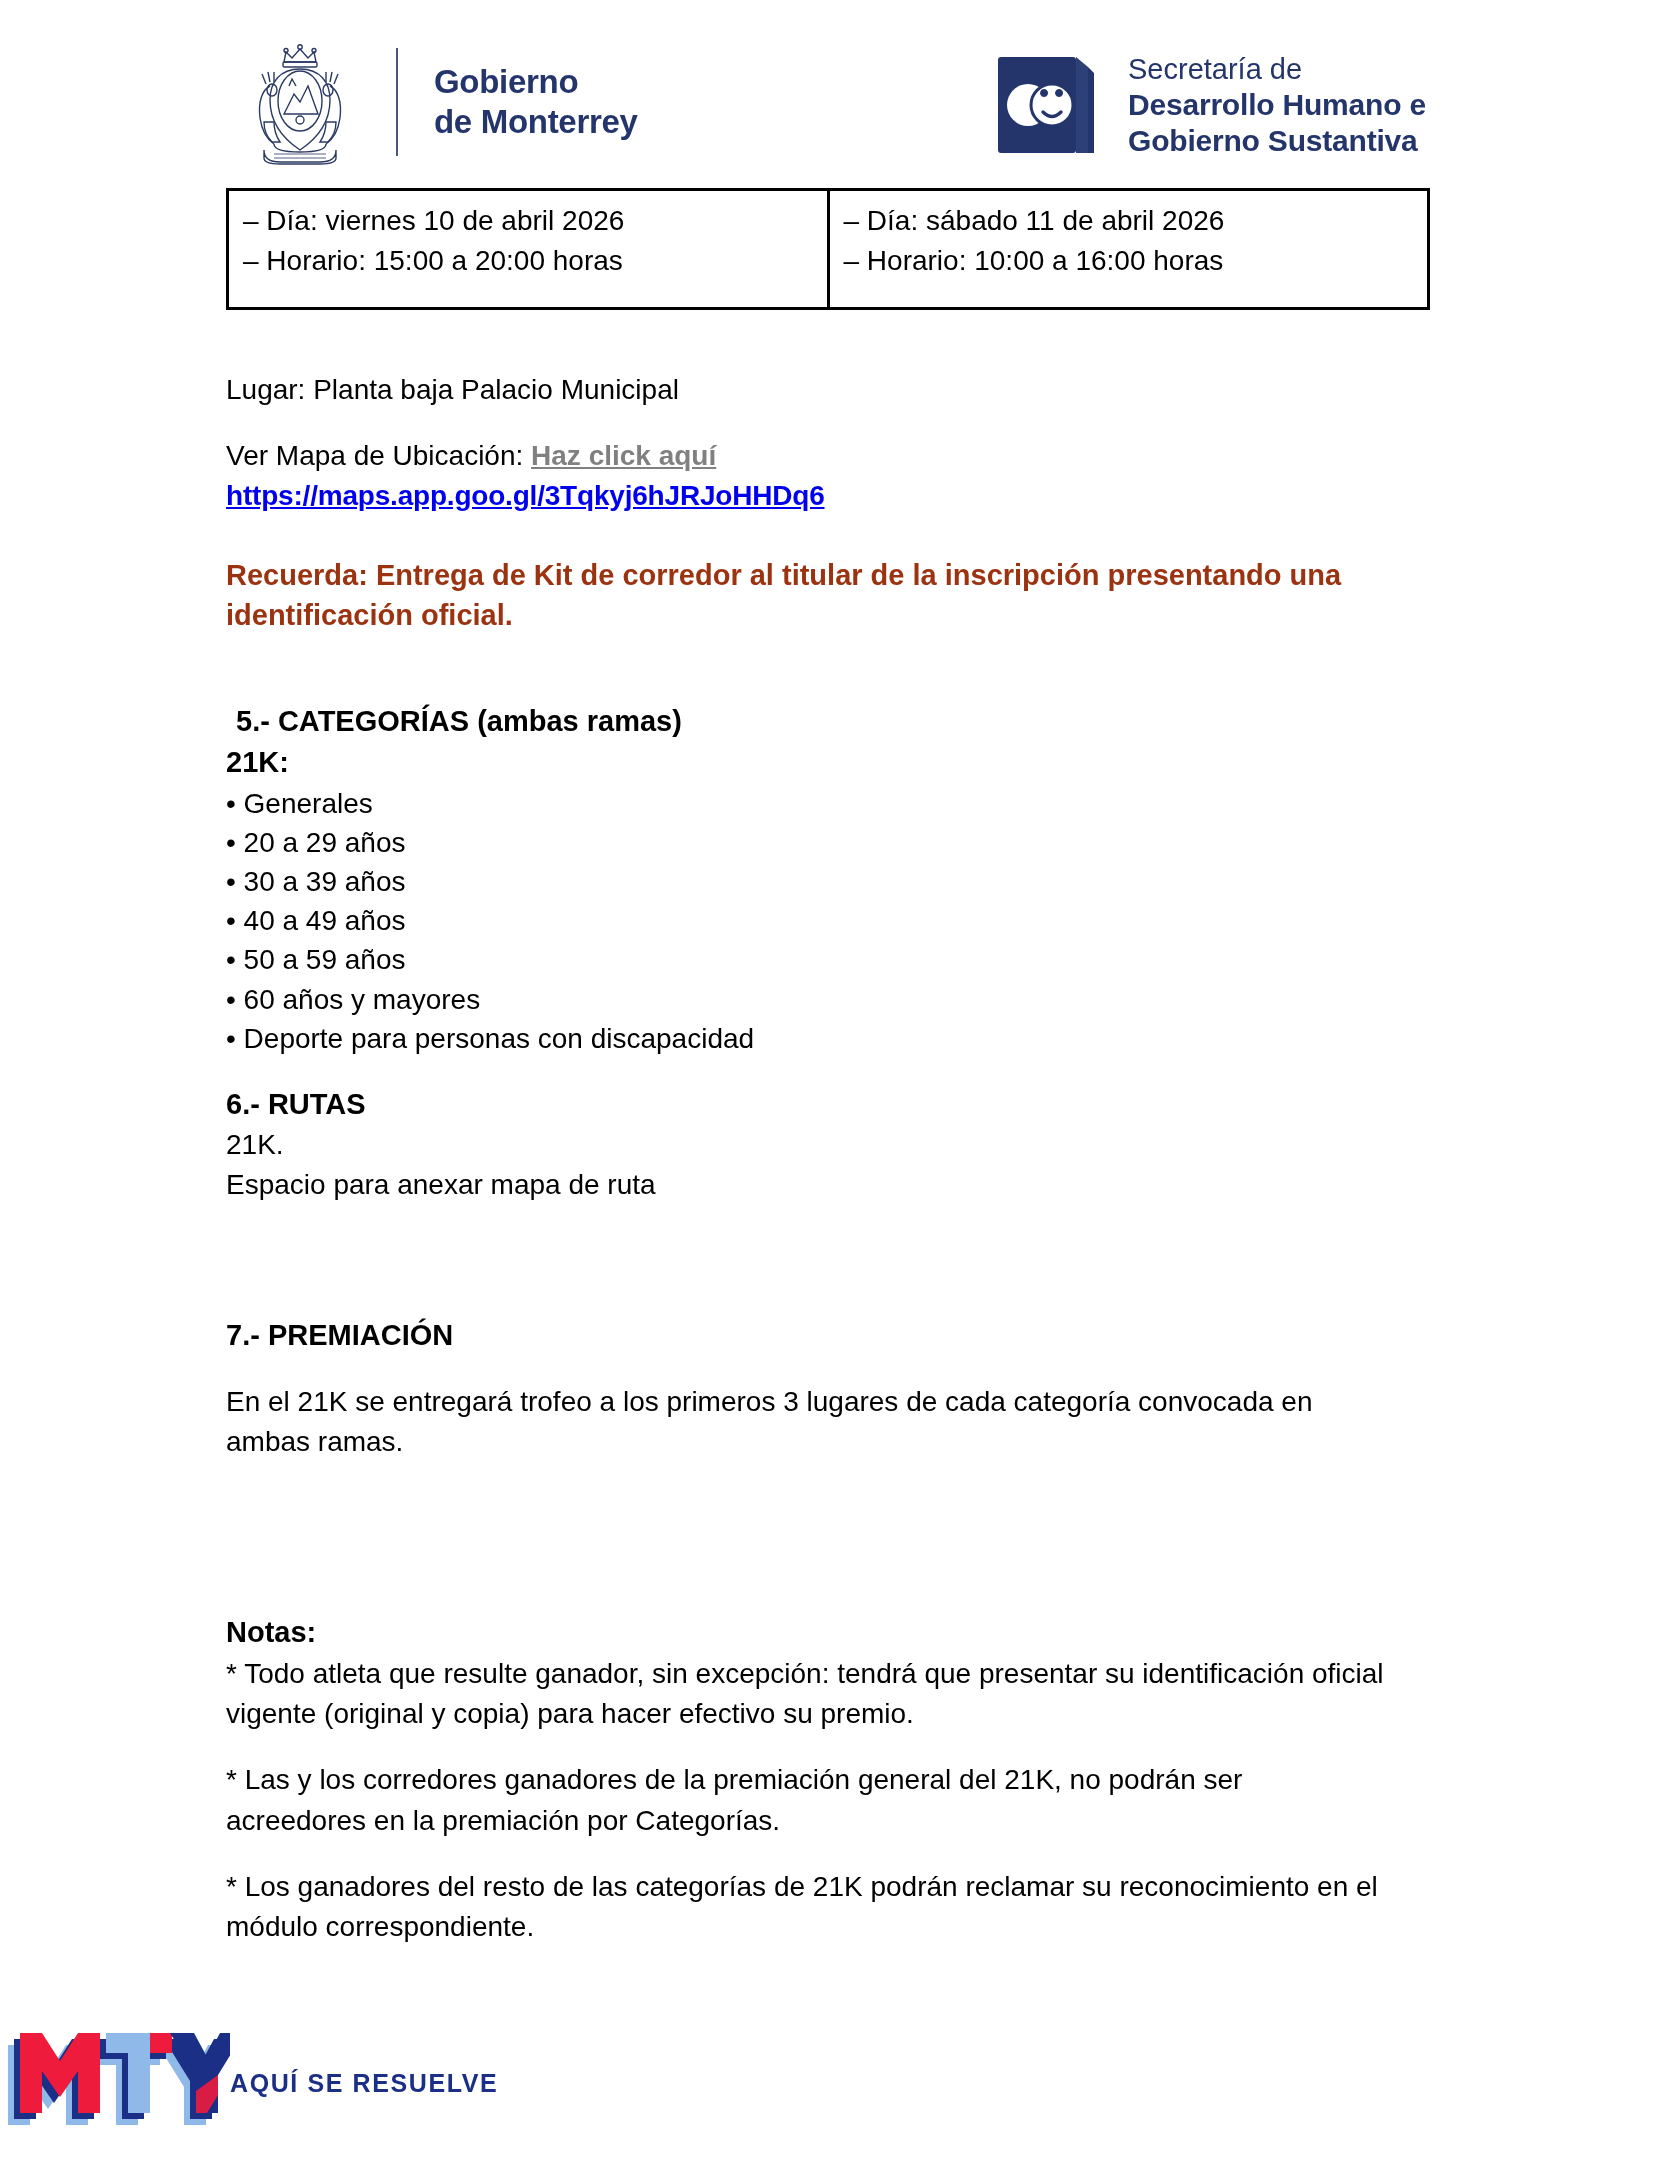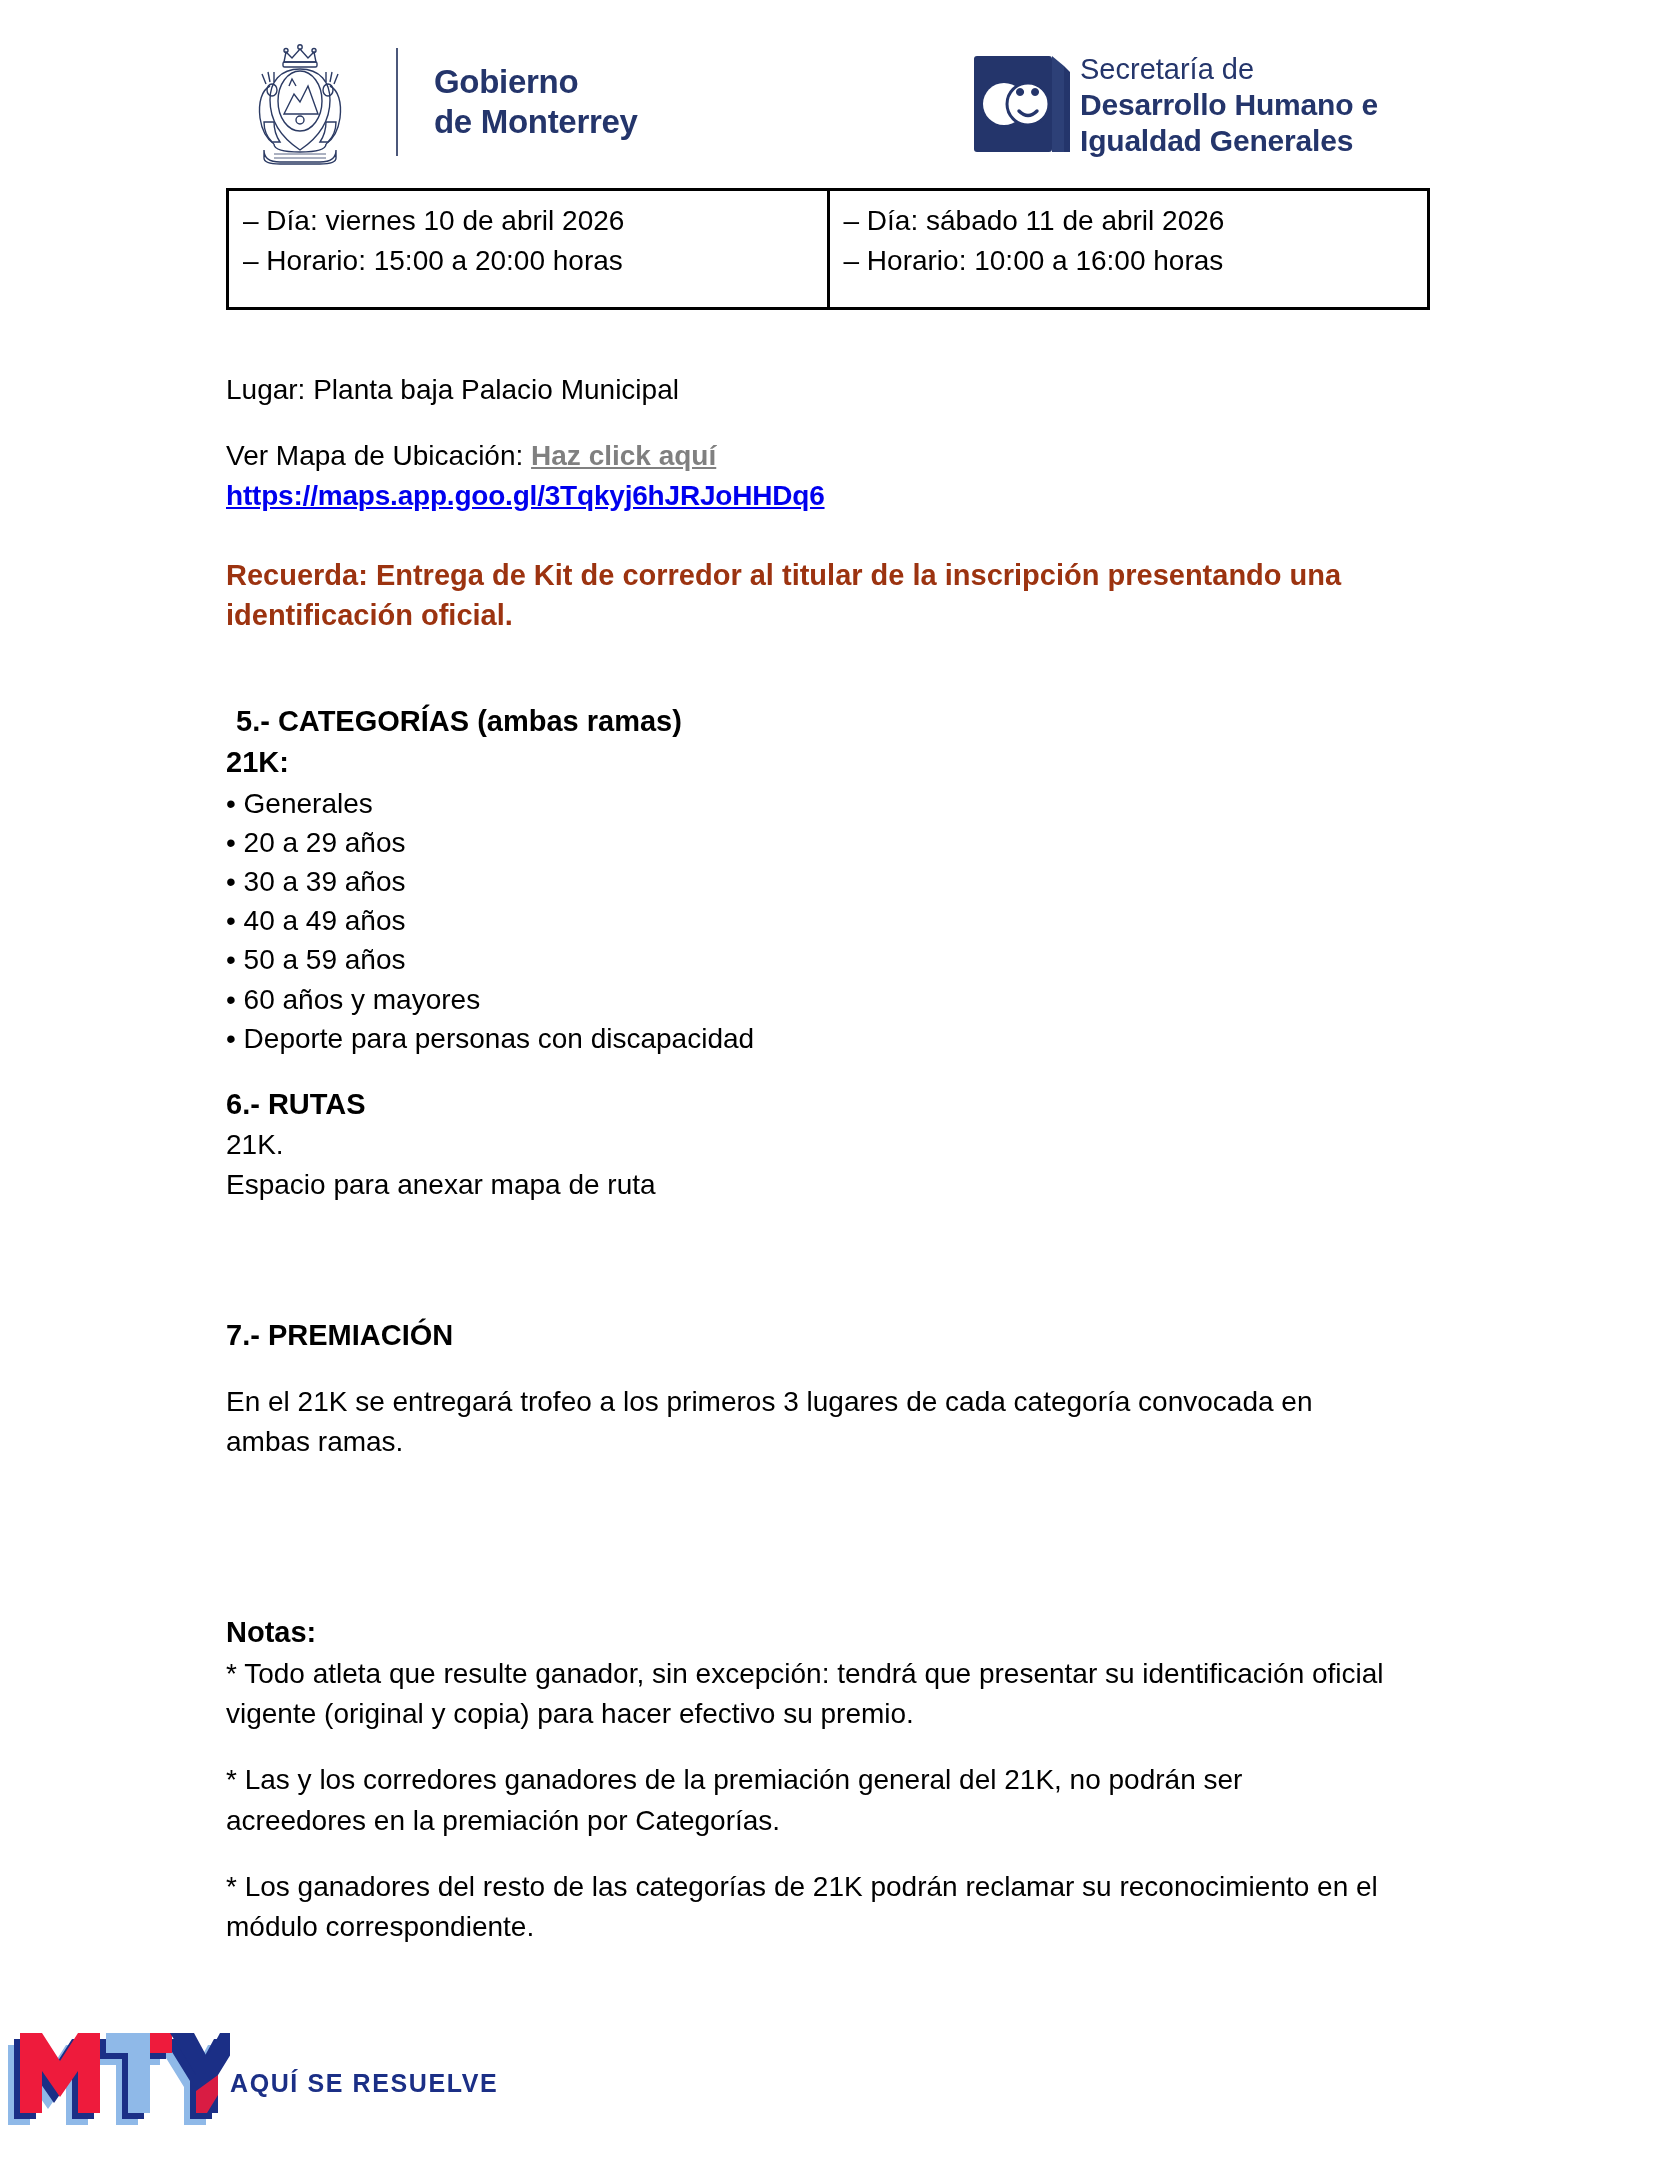--- a/index.html
+++ b/index.html
@@ -49,25 +49,25 @@
     font-size: 33px;
     font-weight: bold;
     line-height: 1.22;
     color: #24356b;
     letter-spacing: -0.3px;
     white-space: nowrap;
   }
 
   .logo-right {
     position: absolute;
-    left: 972px;
+    left: 996px;
     top: 22px;
     display: flex;
-    align-items: flex-start;
-    gap: 6px;
+    align-items: center;
+    gap: 30px;
   }
   .book-icon { width: 102px; height: 104px; display:block; }
   .sec-text { line-height: 1.2; color: #24356b; white-space: nowrap; }
   .sec-line1 { font-size: 29px; font-weight: normal; }
   .sec-line2 { font-size: 30px; font-weight: bold; letter-spacing: -0.2px; }
   .sec-line3 { font-size: 30px; font-weight: bold; letter-spacing: -0.2px; }
 
   
   .date-table {
     position: absolute;
@@ -219,21 +219,21 @@
           <path d="M44 34 a21 21 0 0 0 0 36 a21 21 0 0 1 0 -36" fill="#24356B" opacity="0.0"></path>
           <circle cx="56" cy="52" r="21" fill="none" stroke="#24356B" stroke-width="3"></circle>
           <path d="M48 44 a4 4 0 1 1 0.1 0" fill="#24356B"></path>
           <path d="M63 44 a4 4 0 1 1 0.1 0" fill="#24356B"></path>
           <path d="M47 59 q9 9 18 0" fill="none" stroke="#24356B" stroke-width="3.4" stroke-linecap="round"></path>
         </svg>
       </span>
       <div class="sec-text">
         <div class="sec-line1">Secretaría de</div>
         <div class="sec-line2">Desarrollo Humano e</div>
-        <div class="sec-line3">Igualdad Generales</div>
+        <div class="sec-line3">Gobierno Sustantiva</div>
       </div>
     </div>
   </div>
 
   <table class="date-table">
     <tbody>
       <tr>
         <td>
           <div class="cell-line">– Día: viernes 10 de abril 2026</div>
           <div class="cell-line">– Horario: 15:00 a 20:00 horas</div>

